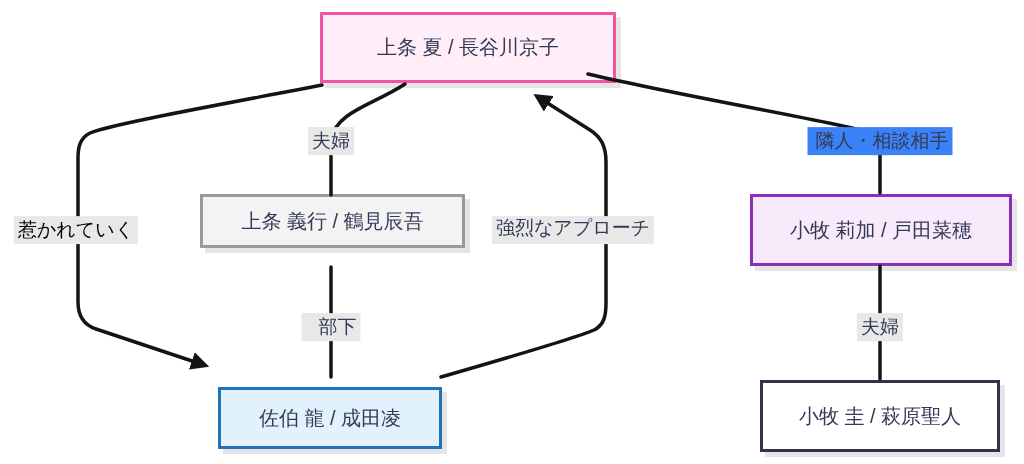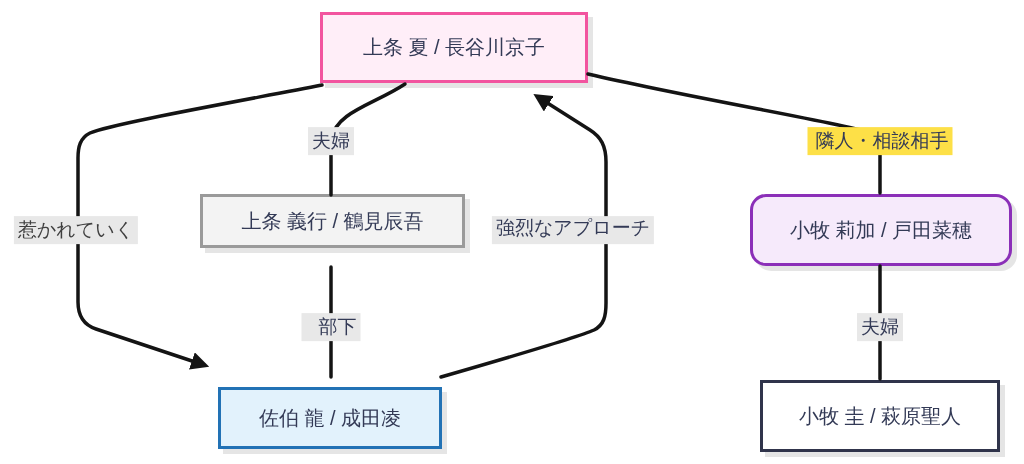--- a/index.html
+++ b/index.html
@@ -31,23 +31,23 @@
     z-index:3;
     transform:translate(-50%,-50%);
     background:#e8e8e8;
     color:#333a56;
     font-size:19px;
     line-height:1.25;
     padding:2px 4px;
     white-space:nowrap;
   }
   
-  .n-natsu     {left:320px; top:12px;  width:268px; height:71px;}
+  .n-natsu     {left:320px; top:12px;  width:296px; height:71px;}
   .n-yoshiyuki {left:200px; top:194px; width:265px; height:54px;}
-  .n-rika      {left:750px; top:194px; width:262px; height:72px;border-radius:16px;}
+  .n-rika      {left:750px; top:194px; width:262px; height:72px;}
   .n-ryu       {left:218px; top:387px; width:224px; height:62px;}
   .n-kei       {left:760px; top:380px; width:240px; height:72px;text-align:center;}
   
   .el-0{left:331px; top:141px;}
   .el-1{left:331px; top:327px;padding-left:17px;}
   .el-2{left:76px;  top:230px;}
   .el-3{left:573px; top:230px;font-family:Liberation Mono, monospace;}
   .el-4{left:880px; top:141px;}
   .el-5{left:880px; top:327px;}
 </style>
@@ -91,18 +91,18 @@
 
     <path class="edge-path" d="M441,377 C500,360 576,338 594,330 C604,325 606,316 606,303 L606,162 C606,146 601,137 590,130 L538,97" fill="none" stroke="#141414" stroke-width="3.5" stroke-linecap="round" marker-end="url(#arrow)"></path>
 
     <path class="edge-path" d="M588,74 C690,98 842,123 872,133 C878,136 880,144 880,153 L880,193" fill="none" stroke="#141414" stroke-width="3.5" stroke-linecap="round"></path>
 
     <path class="edge-path" d="M880,266 L880,379" fill="none" stroke="#141414" stroke-width="3.5" stroke-linecap="round"></path>
   </svg>
 
   <div class="edge-label el-0" style="background: rgb(232, 232, 232); color: rgb(51, 58, 86);">夫婦</div>
   <div class="edge-label el-1" style="background: rgb(232, 232, 232); color: rgb(51, 58, 86);">部下</div>
-  <div class="edge-label el-2" style="background: rgb(232, 232, 232); color: #404040;">惹かれていく</div>
+  <div class="edge-label el-2" style="background: rgb(232, 232, 232); color: #000000;">惹かれていく</div>
   <div class="edge-label el-3" style="background: rgb(232, 232, 232); color: rgb(51, 58, 86);">強烈なアプローチ</div>
-  <div class="edge-label el-4" style="background: #fde047; color: rgb(51, 58, 86); padding-left: 8px;">隣人・相談相手</div>
+  <div class="edge-label el-4" style="background: #3b82f6; color: rgb(51, 58, 86); padding-left: 8px;">隣人・相談相手</div>
   <div class="edge-label el-5" style="background: rgb(232, 232, 232); color: rgb(51, 58, 86);">夫婦</div>
 
 </div>
 
 </body></html>

